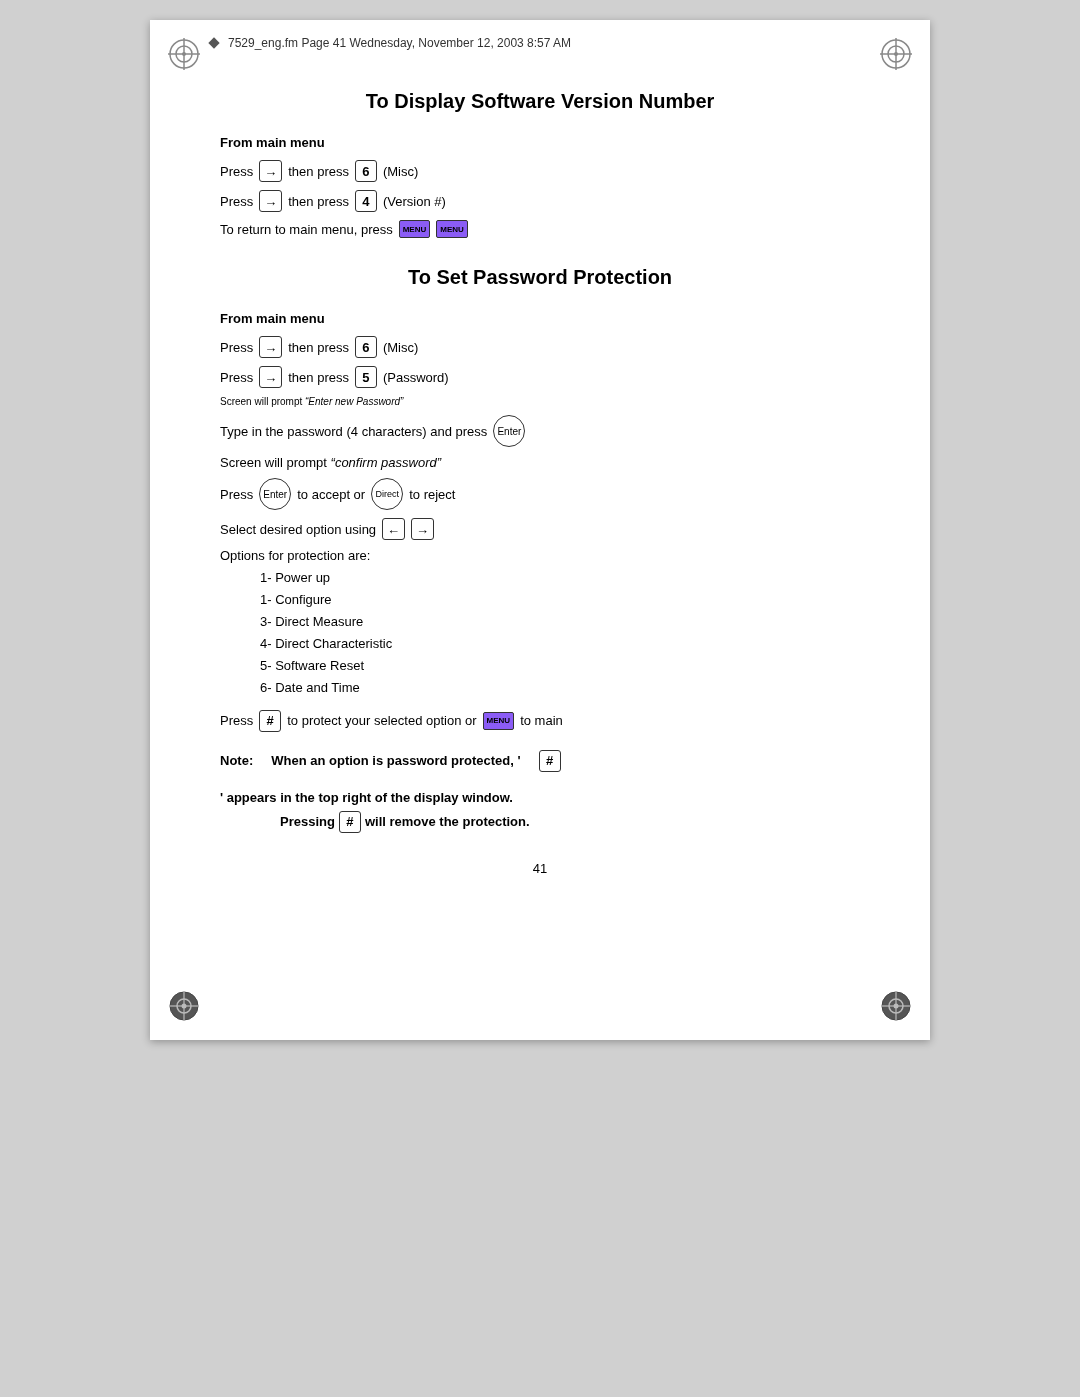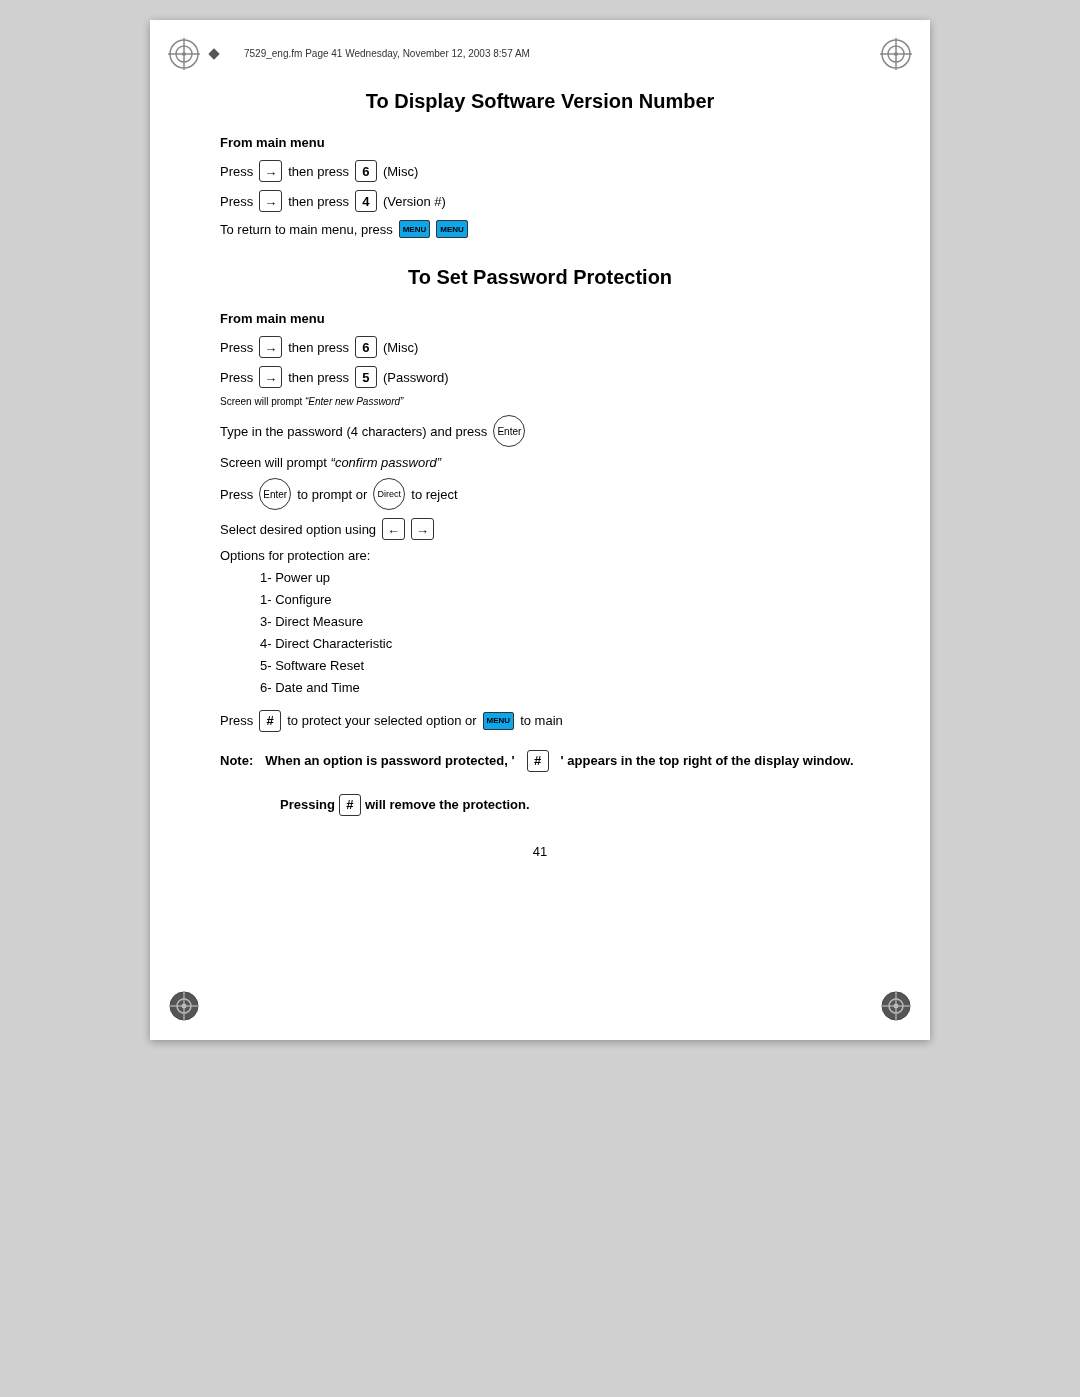--- a/index.html
+++ b/index.html
@@ -34,27 +34,27 @@
       height: 100%;
     }
     .corner-tl { top: 18px; left: 18px; }
     .corner-tr { top: 18px; right: 18px; }
     .corner-bl { bottom: 18px; left: 18px; }
     .corner-br { bottom: 18px; right: 18px; }
 
     
     .file-header {
       position: absolute;
-      top: 28px;
+      top: 16px;
       left: 60px;
-      font-size: 10px;
+      font-size: 12px;
       color: #333;
       display: flex;
       align-items: center;
-      gap: 24px;
+      gap: 8px;
     }
 
     
     .section-title {
       text-align: center;
       font-size: 20px;
       font-weight: bold;
       margin-bottom: 22px;
       margin-top: 20px;
     }
@@ -129,21 +129,21 @@
     .menu-btn {
       display: inline-flex;
       align-items: center;
       justify-content: center;
       border: 1.5px solid #333;
       border-radius: 2px;
       font-size: 8px;
       min-width: 28px;
       min-height: 18px;
       padding: 1px 3px;
-      background: #0ea5e9;
+      background: #8b5cf6;
       font-weight: bold;
     }
 
     
     .italic-text {
       font-style: italic;
     }
 
     
     .note-section {
@@ -296,21 +296,21 @@
         <span class="circle-btn">Enter</span>
       </div>
 
       <div style="font-size:13px; margin-bottom: 8px; margin-top: 4px;">
         <span>Screen will prompt </span><span class="italic-text">“confirm password”</span>
       </div>
 
       <div class="instruction-line">
         <span>Press</span>
         <span class="circle-btn">Enter</span>
-        <span>to prompt or</span>
+        <span>to accept or</span>
         <span class="circle-btn" style="font-size:9px;">Direct</span>
         <span>to reject</span>
       </div>
 
       <div class="instruction-line" style="margin-top: 4px;">
         <span>Select desired option using</span>
         <span class="arrow-btn">←</span>
         <span class="arrow-btn">→</span>
       </div>
 
@@ -329,21 +329,21 @@
 
       <div class="instruction-line" style="margin-top: 10px;">
         <span>Press</span>
         <span class="hash-btn">#</span>
         <span>to protect your selected option or</span>
         <span class="menu-btn">MENU</span>
         <span>to main</span>
       </div>
 
       <div class="note-section" style="margin-top: 18px;">
-        <div style="display:flex; flex-wrap: wrap; align-items: baseline; gap: 12px; margin-bottom: 22px;">
+        <div style="display:flex; flex-wrap: wrap; align-items: baseline; gap: 18px; margin-bottom: 6px;">
           <span class="note-label bold-text">Note:</span>
           <span class="bold-text">When an option is password protected, '</span>
           <span class="hash-btn bold-text">#</span>
           <span class="bold-text">' appears in the top right of the display window.</span>
         </div>
         <div style="display:flex; flex-wrap: wrap; align-items: center; gap: 4px; padding-left: 60px;">
           <span class="bold-text">Pressing</span>
           <span class="hash-btn bold-text">#</span>
           <span class="bold-text">will remove the protection.</span>
         </div>

